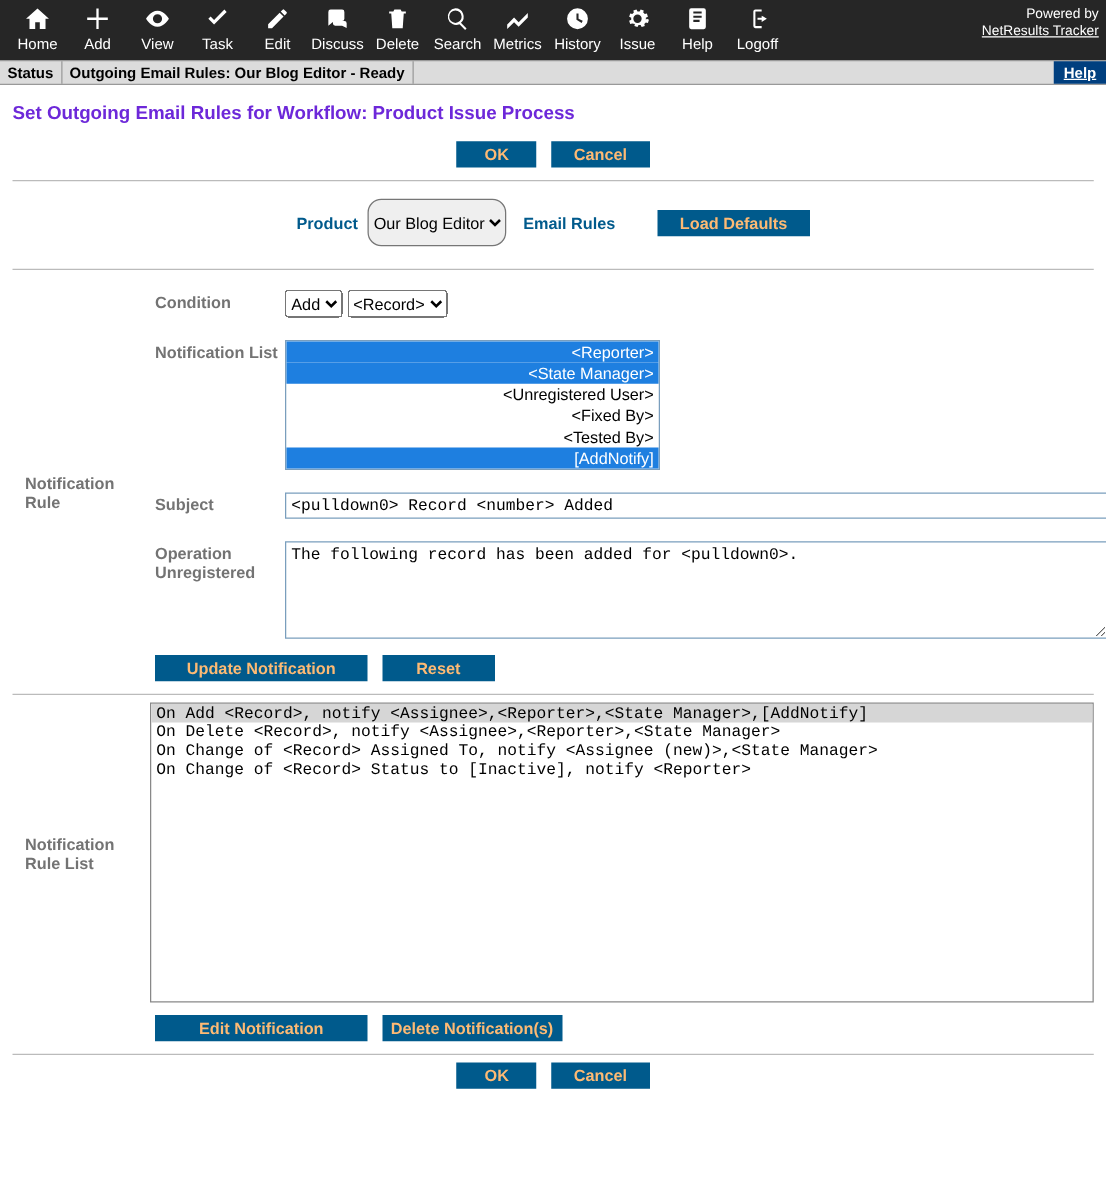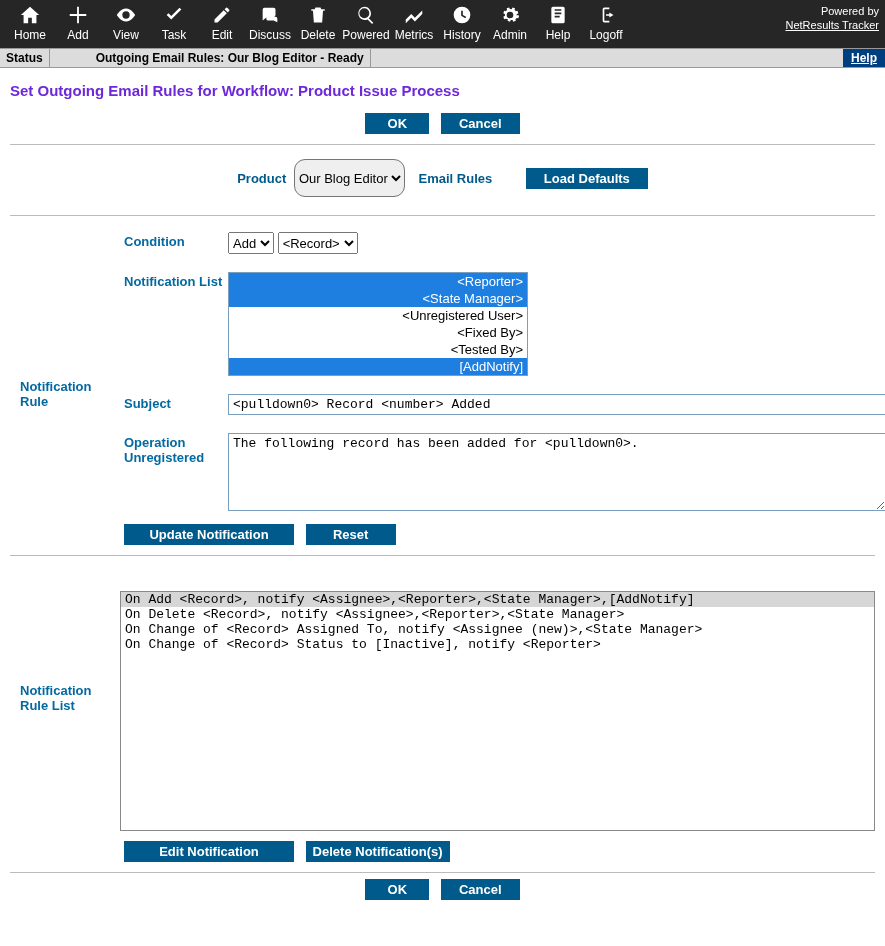--- a/index.html
+++ b/index.html
@@ -50,21 +50,20 @@
 
   
   .statusbar {
     background: #dcdcdc;
     border-top: 1px solid #999;
     border-bottom: 1px solid #999;
     display: flex;
     align-items: stretch;
     font-size: 12px;
     height: 20px;
-    gap: 40px;
   }
   .statusbar .cell {
     border-right: 1px solid #999;
     padding: 2px 6px;
     font-weight: bold;
   }
   .statusbar .msg { font-weight: bold; }
   .statusbar .helpcell {
     margin-left: auto;
     background: #003f7f;
@@ -79,21 +78,21 @@
   .content { padding: 8px 10px; }
   h1.page-title {
     margin: 6px 0 14px 0;
     font-size: 15px;
     color: #6d28d9;
     font-weight: bold;
   }
 
   .blue-btn {
     background: #005a8c;
-    color: #ffffff;
+    color: #fdba74;
     border: none;
     padding: 3px 18px;
     font-size: 13px;
     font-weight: bold;
     cursor: pointer;
     min-width: 64px;
   }
 
   .btn-row { text-align: center; margin-bottom: 10px; }
   .btn-row .blue-btn { margin: 0 4px; }
@@ -128,21 +127,21 @@
   
   .form-grid {
     display: grid;
     grid-template-columns: 100px 100px 1fr;
     column-gap: 4px;
     row-gap: 18px;
     padding: 10px 0 4px 10px;
     align-items: start;
   }
   .row-label, .side-label {
-    color: #0369a1;
+    color: #737373;
     font-weight: bold;
     font-size: 13px;
     padding-top: 2px;
   }
   .side-label { align-self: center; }
 
   .condition-row select { font-size: 13px; height: 22px; }
 
   .multiselect {
     width: 300px;
@@ -183,21 +182,20 @@
     align-items: center;
   }
   .rule-list {
     width: 755px;
     height: 240px;
     border: 1px solid #888;
     font-family: "Courier New", monospace;
     font-size: 13px;
     background: #fff;
     overflow-y: scroll;
-    margin-top: 29px;
   }
   .rule-list .line { padding: 0 4px; white-space: pre; }
   .rule-list .line.sel { background: #d6d6d6; }
 
   .rule-actions { padding-left: 114px; margin-top: 10px; }
   .rule-actions .blue-btn { width: 170px; margin-right: 8px; padding: 3px 0; }
   .rule-actions .blue-btn.wide { width: 144px; }
 
   a { cursor: pointer; }
 </style>
@@ -261,21 +259,21 @@
           </svg>
         </div>
         <div class="label">Delete</div>
       </div>
       <div class="item">
         <div class="icon">
           <svg viewBox="0 0 24 24" width="20" height="20">
             <path d="M10 2a8 8 0 015.3 13.9l5.4 5.4-1.4 1.4-5.4-5.4A8 8 0 1110 2zm0 2a6 6 0 100 12 6 6 0 000-12z"></path>
           </svg>
         </div>
-        <div class="label">Powered</div>
+        <div class="label">Search</div>
       </div>
       <div class="item">
         <div class="icon">
           <svg viewBox="0 0 24 24" width="22" height="22">
             <path d="M3 17l6-6 4 4 8-8v4l-8 8-4-4-6 6z"></path>
           </svg>
         </div>
         <div class="label">Metrics</div>
       </div>
       <div class="item">
@@ -285,21 +283,21 @@
           </svg>
         </div>
         <div class="label">History</div>
       </div>
       <div class="item">
         <div class="icon">
           <svg viewBox="0 0 24 24" width="20" height="20">
             <path d="M12 8a4 4 0 100 8 4 4 0 000-8zm9 4l2 1-1 3-2-.5a8 8 0 01-1.5 1.5l.5 2-3 1-1-2a8 8 0 01-2 0l-1 2-3-1 .5-2A8 8 0 017 16.5L5 17l-1-3 2-1a8 8 0 010-2l-2-1 1-3 2 .5A8 8 0 018.5 6L8 4l3-1 1 2a8 8 0 012 0l1-2 3 1-.5 2A8 8 0 0119 7.5l2-.5 1 3-2 1a8 8 0 010 2z"></path>
           </svg>
         </div>
-        <div class="label">Admin</div>
+        <div class="label">Issue</div>
       </div>
       <div class="item">
         <div class="icon">
           <svg viewBox="0 0 24 24" width="20" height="20">
             <path d="M6 2h12a2 2 0 012 2v16a2 2 0 01-2 2H6a2 2 0 01-2-2V4a2 2 0 012-2zm2 3v2h8V5H8zm0 4v2h8V9H8zm0 4v2h6v-2H8z"></path>
           </svg>
         </div>
         <div class="label">Help</div>
       </div>
       <div class="item">

